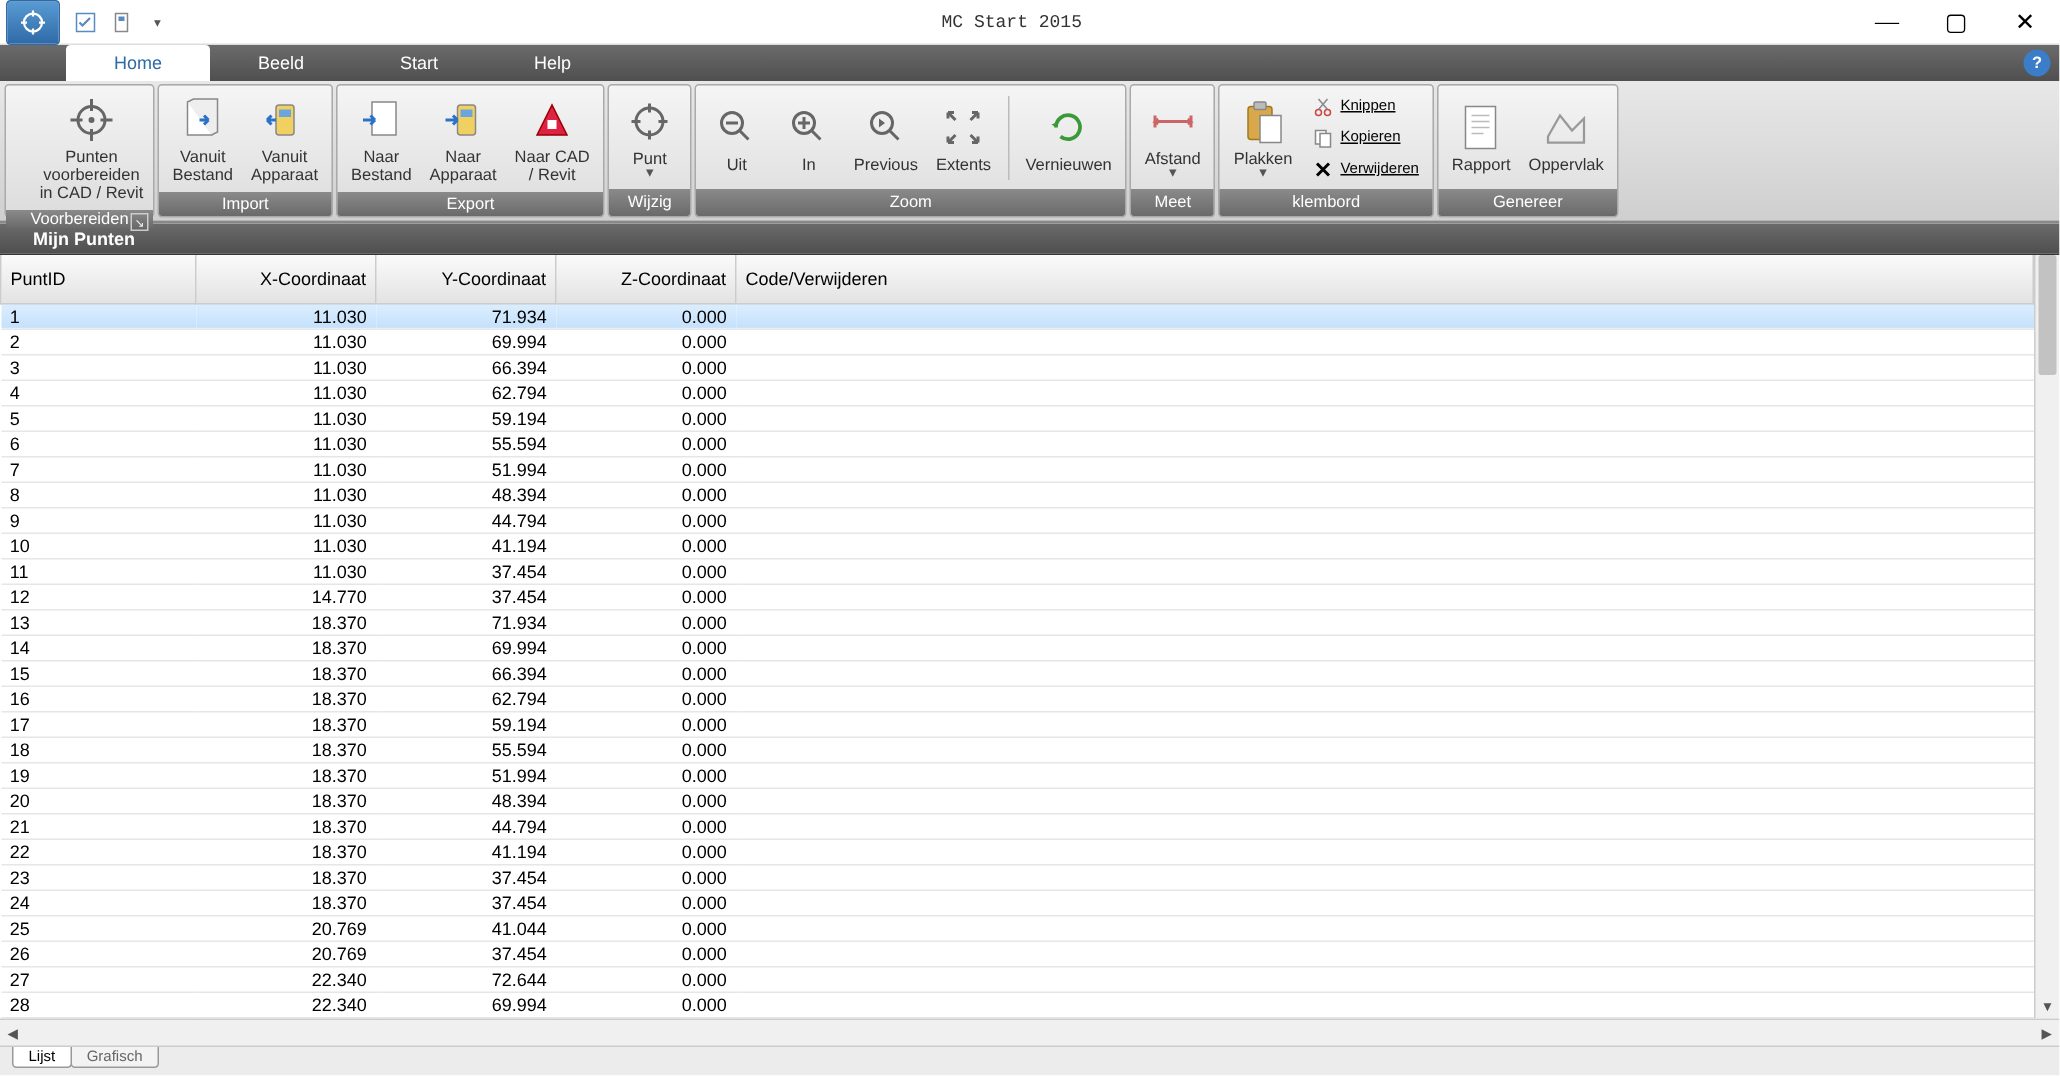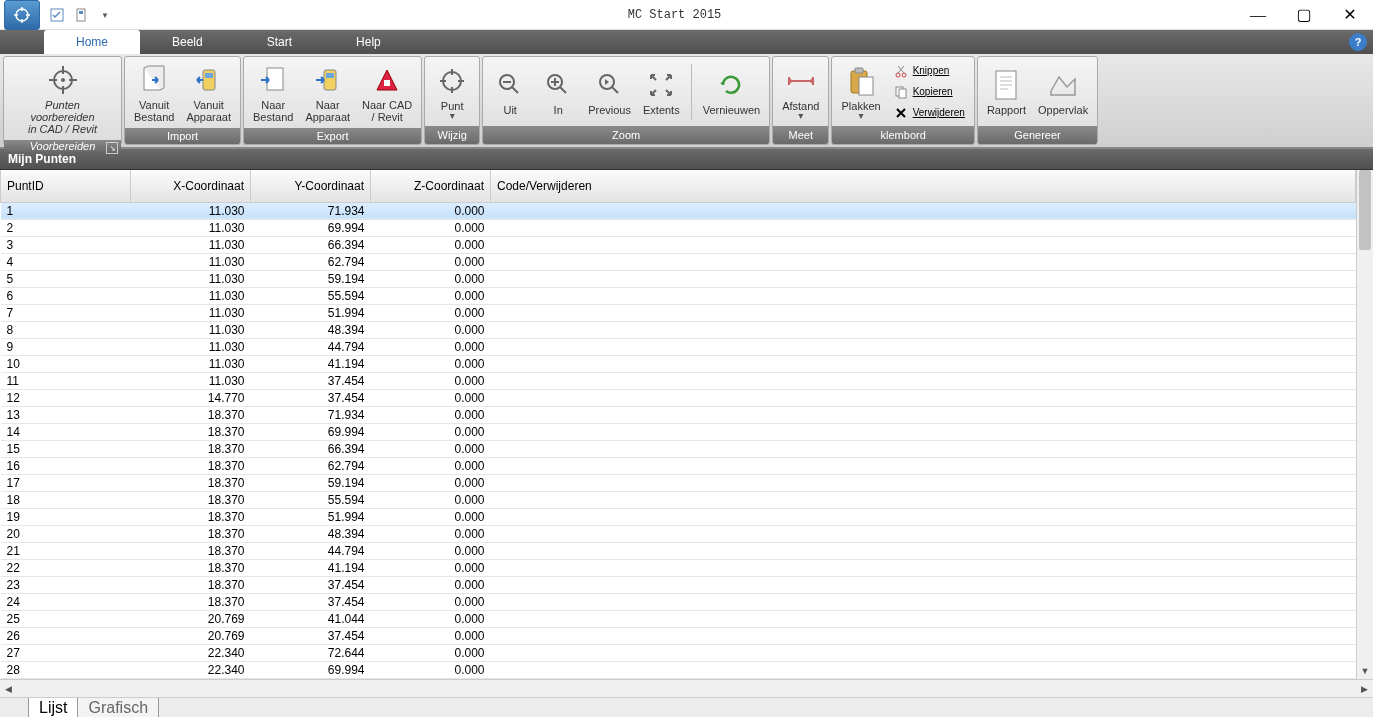--- a/index.html
+++ b/index.html
@@ -27,21 +27,21 @@
 .group .caption { height: 18px; background: linear-gradient(#8a8a8a,#6a6a6a); color:#fff; font-size:11px; display:flex; align-items:center; justify-content:center; border-radius: 0 0 2px 2px; position:relative; }
 .group .caption .dialog-launcher { position:absolute; right:3px; top:2px; width:12px; height:12px; border:1px solid #ccc; font-size:8px; display:flex; align-items:center; justify-content:center; color:#eee; cursor:pointer; }
 .rbtn { display:flex; flex-direction:column; align-items:center; justify-content:flex-start; padding: 2px 4px; font-size:11px; color:#333; text-align:center; cursor:pointer; border:1px solid transparent; border-radius:2px; min-width:46px; }
 .rbtn .ico { width:36px; height:36px; display:flex; align-items:center; justify-content:center; margin-bottom:1px; }
 .rbtn .drop { font-size:10px; line-height:8px; color:#555; }
 .smallbtns { display:flex; flex-direction:column; gap:1px; }
 .smallbtn { display:flex; align-items:center; gap:4px; padding:1px 4px; font-size:10px; cursor:pointer; border:1px solid transparent; border-radius:2px;text-decoration:underline; }
 .smallbtn .sico { width:16px; height:16px; display:flex; align-items:center; justify-content:center; }
 
 
-.panelhead { height: 22px; background: linear-gradient(#6b6b6b,#4f4f4f); color:#fff; font-size:12px; font-weight:bold; padding-left:8px; display:flex; align-items:center; border-top:1px solid #888; border-bottom:1px solid #333; }
+.panelhead { height: 22px; background: linear-gradient(#6b6b6b,#4f4f4f); color:#fff; font-size:12px; font-weight:bold; padding-left:22px; display:flex; align-items:center; border-top:1px solid #888; border-bottom:1px solid #333; }
 
 
 .tablewrap { height: calc(717px - 30px - 24px - 94px - 22px - 18px - 20px); overflow: hidden; position:relative; display:flex; }
 .tablebody { flex:1; overflow:hidden; }
 table { border-collapse: collapse; width: 100%; font-size: 12px; }
 thead th { background: linear-gradient(#fbfbfb,#e3e3e3); border: 1px solid #ccc; border-top:none; padding: 2px 6px; font-weight: normal; text-align:left; height:32px; }
 thead th.r { text-align:right; }
 tbody td { border-bottom: 1px solid #e6e6e6; padding: 0 6px; height: 17px; color:#000; }
 tbody td.r { text-align: right; }
 tbody tr.sel td { background: linear-gradient(#dceeff,#c5e1fb); }
@@ -49,21 +49,21 @@
 .vscroll { width:17px; background:#f0f0f0; border-left:1px solid #ccc; position:relative; }
 .vscroll .thumb { position:absolute; top:0; left:2px; right:2px; height:80px; background:#c2c2c2; border-radius:2px; }
 .vscroll .arrow { position:absolute; left:0; right:0; height:17px; display:flex; align-items:center; justify-content:center; font-size:9px; color:#555; cursor:pointer; }
 .vscroll .arrow.dn { bottom:0; }
 
 .hscroll { height:18px; background:#f0f0f0; border-top:1px solid #ccc; display:flex; align-items:center; }
 .hscroll .arrow { width:17px; height:17px; display:flex; align-items:center; justify-content:center; font-size:9px; color:#555; cursor:pointer; }
 .hscroll .track { flex:1; }
 
 
-.bottomtabs { height:20px; background:#ececec; border-top:1px solid #ccc; display:flex; align-items:flex-start; padding-left:28px; font-size:16px; }
+.bottomtabs { height:20px; background:#ececec; border-top:1px solid #ccc; display:flex; align-items:flex-start; padding-left:8px; font-size:10px; }
 .bottomtabs .btab { padding: 1px 10px; border:1px solid #999; border-top:none; background:#fff; border-radius:0 0 3px 3px; margin-right:-1px; cursor:pointer; }
 .bottomtabs .btab.inactive { background:#f3f3f3; color:#666; }
 
 svg { display:block; }
 </style>
 </head>
 <body>
 
 <div class="titlebar">
   <div class="appicon">
@@ -98,21 +98,21 @@
 <div class="menubar">
   <div class="tab active">Home</div>
   <div class="tab">Beeld</div>
   <div class="tab">Start</div>
   <div class="tab">Help</div>
   <div class="help">?</div>
 </div>
 
 <div class="ribbon">
 
-  <div class="group" style="width:119px;font-style:italic;">
+  <div class="group" style="width:100px;">
     <div class="body">
       <div class="rbtn" style="min-width:106px;">
         <div class="ico">
             <svg width="32" height="32" viewBox="0 0 32 32">
               <circle cx="16" cy="16" r="9" fill="none" stroke="#666" stroke-width="2"></circle>
               <path d="M16 2v8M16 22v8M2 16h8M22 16h8" stroke="#666" stroke-width="2"></path>
               <circle cx="16" cy="16" r="2" fill="#666"></circle>
             </svg>
           </div>
         <span>Punten voorbereiden</span>

